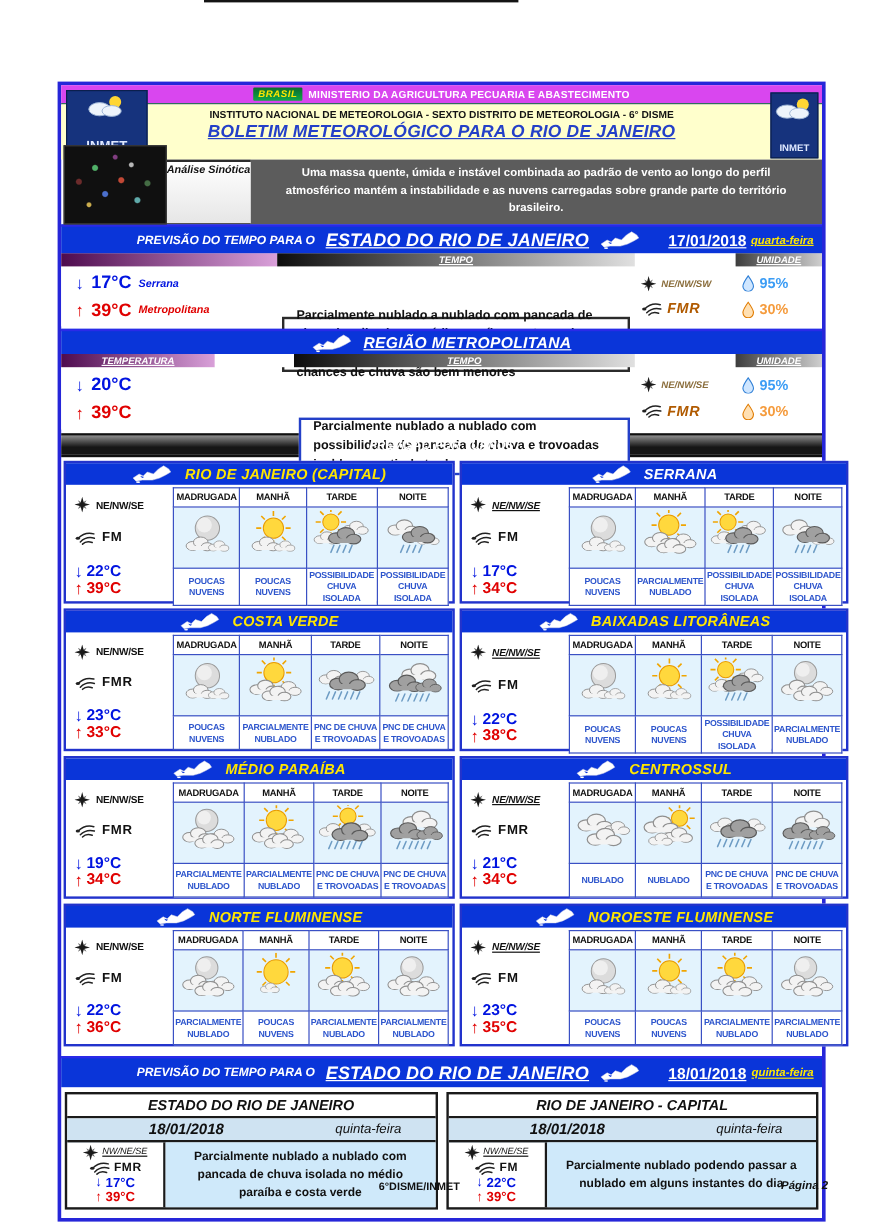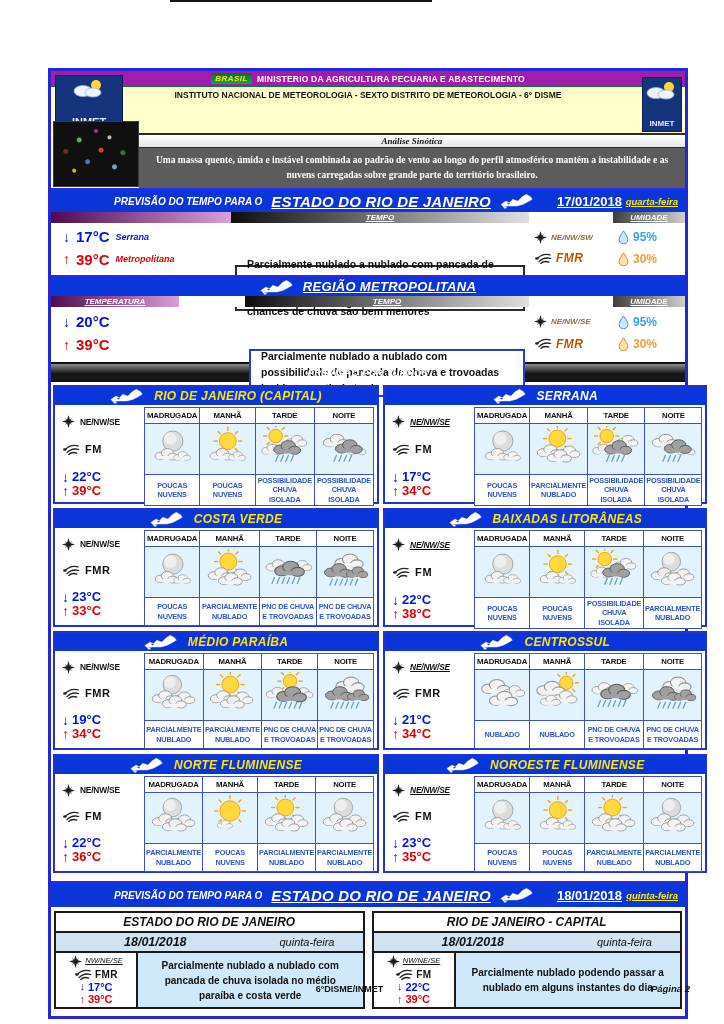--- a/index.html
+++ b/index.html
@@ -2,21 +2,21 @@
 <html><head>
 <meta charset="utf-8">
 <style>
   html,body{margin:0;padding:0;background:#fff;}
   .page{position:relative;width:724px;height:1024px;background:#fff;overflow:hidden;
         font-family:"Liberation Sans",sans-serif;color:#111;}
   .top-line{position:absolute;top:0;left:170px;width:262px;height:2px;background:#141414;}
   .bulletin{position:absolute;left:48px;top:68px;width:634px;border:3px solid #2626d9;background:#fff;}
 
   
-  .green-bar{height:15px;background:#a21caf;border-bottom:1px solid #057a38;display:flex;align-items:center;justify-content:center;gap:5px;}
+  .green-bar{height:15px;background:#d946ef;border-bottom:1px solid #057a38;display:flex;align-items:center;justify-content:center;gap:5px;}
   .brasil-badge{background:linear-gradient(#0b6b2c,#11a84a);color:#ffe600;font-weight:bold;font-style:italic;font-size:8px;padding:0 4px;line-height:11px;border-radius:1px;letter-spacing:.5px;}
   .ministry{color:#fff;font-weight:bold;font-size:8.5px;letter-spacing:.2px;}
   .cream{background:#ffffcc;text-align:center;padding:3px 78px 5px;position:relative;min-height:38px;}
   .institute{font-size:8.5px;font-weight:bold;color:#141414;}
   .bulletin-title{font-size:14.5px;font-weight:bold;font-style:italic;color:#2440c8;text-decoration:underline;margin-top:2px;letter-spacing:.2px;}
   .logo{position:absolute;background:#16337d;border:1px solid #0a1f4d;display:flex;flex-direction:column;align-items:center;justify-content:space-between;color:#dfe9ff;font-weight:bold;z-index:3;}
   .logo-left{left:4px;top:-12px;width:66px;height:50px;font-size:11px;padding:2px 0 3px;}
   .logo-right{right:3px;top:-10px;width:38px;height:48px;font-size:8px;padding:2px 0 3px;}
   .logo .logo-cloud{display:block;line-height:0;}
 
@@ -26,21 +26,21 @@
     background-image:
       radial-gradient(circle at 30% 28%,rgba(92,205,120,.85) 0 2px,transparent 3px),
       radial-gradient(circle at 56% 44%,rgba(225,82,60,.85) 0 2px,transparent 3px),
       radial-gradient(circle at 40% 62%,rgba(82,122,225,.9) 0 2px,transparent 3px),
       radial-gradient(circle at 66% 24%,rgba(240,240,240,.75) 0 1.5px,transparent 2.5px),
       radial-gradient(circle at 24% 76%,rgba(250,212,92,.8) 0 1.5px,transparent 2.5px),
       radial-gradient(circle at 72% 70%,rgba(122,222,222,.75) 0 2px,transparent 3px),
       radial-gradient(circle at 50% 14%,rgba(205,92,205,.6) 0 1.5px,transparent 2.5px),
       radial-gradient(circle at 82% 48%,rgba(120,200,120,.5) 0 2px,transparent 3px),
       radial-gradient(circle at 14% 46%,rgba(200,70,70,.5) 0 2px,transparent 3px);}
-  .analysis-right{flex:1;display:flex;flex-direction:column;font-family:Liberation Serif, serif;}
+  .analysis-right{flex:1;display:flex;flex-direction:row;}
   .analysis-title{font-size:9px;font-weight:bold;font-style:italic;text-align:center;padding:1px 0;background:linear-gradient(#fff,#e6e6e6);border-top:2px solid #2b2b2b;border-bottom:1px solid #2b2b2b;}
   .analysis-body{flex:1;background:#5c5c5c;color:#fff;font-weight:bold;font-size:9.5px;line-height:1.55;display:flex;align-items:center;justify-content:center;text-align:center;padding:4px 16px;min-height:32px;}
 
   
   .blue-bar{position:relative;background:#0a35d9;color:#fff;height:22px;display:flex;align-items:center;justify-content:center;gap:9px;border-top:2px solid #2a2ae8;font-style:italic;}
   .bb-prefix{font-size:10px;font-weight:bold;}
   .bb-region{font-size:15px;font-weight:bold;text-decoration:underline;letter-spacing:.2px;}
   .bb-date{font-size:13px;font-weight:bold;text-decoration:underline;font-style:normal;margin-left:14px;}
   .bb-weekday{position:absolute;right:7px;font-size:9.5px;font-weight:bold;color:#ffe800;text-decoration:underline;}
   .bb-map{line-height:0;}
@@ -135,20 +135,21 @@
         <span class="logo-cloud"><svg width="40" height="22" viewBox="0 0 40 22">
               <circle cx="27" cy="7" r="5" fill="#ffd633"></circle>
               <g fill="#eef4fb" stroke="#9db4d4" stroke-width="0.8">
                 <ellipse cx="14" cy="13" rx="9" ry="5.5"></ellipse>
                 <ellipse cx="24" cy="14.5" rx="8" ry="4.5"></ellipse>
               </g>
             </svg></span>
         <span>INMET</span>
       </div>
       <div class="institute">INSTITUTO NACIONAL DE METEOROLOGIA - SEXTO DISTRITO DE METEOROLOGIA - 6° DISME</div>
+      <div class="bulletin-title">BOLETIM METEOROLÓGICO PARA O RIO DE JANEIRO</div>
       <div class="logo logo-right">
         <span class="logo-cloud"><svg width="40" height="22" viewBox="0 0 40 22">
               <circle cx="27" cy="7" r="5" fill="#ffd633"></circle>
               <g fill="#eef4fb" stroke="#9db4d4" stroke-width="0.8">
                 <ellipse cx="14" cy="13" rx="9" ry="5.5"></ellipse>
                 <ellipse cx="24" cy="14.5" rx="8" ry="4.5"></ellipse>
               </g>
             </svg></span>
         <span>INMET</span>
       </div>

